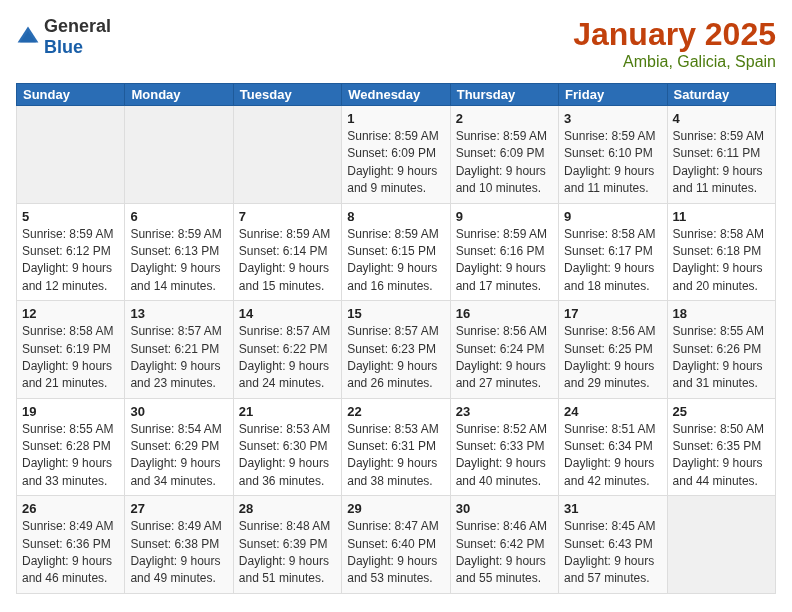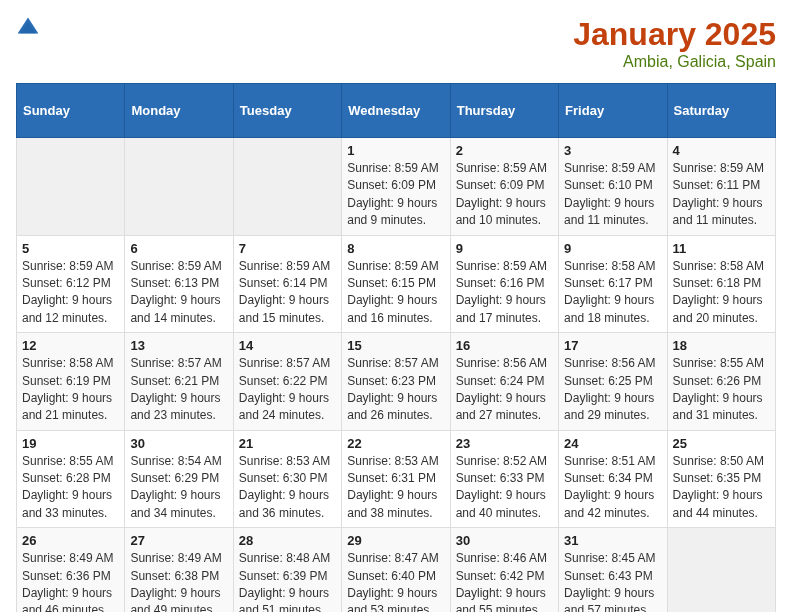--- a/index.html
+++ b/index.html
@@ -49,21 +49,21 @@
       color: #4d7c0f;
     }
     table {
       width: 100%;
       border-collapse: collapse;
       border: 1px solid #ccc;
     }
     thead tr th {
       background-color: #2a6db5;
       color: #fff;
-      padding: 19px 6px;
+      padding: 3px 6px;
       font-size: 13px;
       text-align: left;
       border: 1px solid #1e5a9a;
     }
     tbody tr td {
       vertical-align: top;
       padding: 5px 5px;
       font-size: 11px;
       color: #333;
       border: 1px solid #ddd;
@@ -94,20 +94,24 @@
   </style>
 </head>
 <body>
 
 <div class="header-area">
   <div class="logo">
     <svg class="logo-icon" viewBox="0 0 30 30" xmlns="http://www.w3.org/2000/svg">
       <polygon points="15,2 28,22 2,22" fill="#2a6db5"></polygon>
       <polygon points="15,8 25,22 5,22" fill="#1a5fa8" opacity="0.5"></polygon>
     </svg>
+    <div>
+      <span class="logo-text-general">General</span><br>
+      <span class="logo-text-blue">Blue</span>
+    </div>
   </div>
   <div class="title-area">
     <h1>January 2025</h1>
     <h2>Ambia, Galicia, Spain</h2>
   </div>
 </div>
 
 <table>
   <thead>
     <tr>

